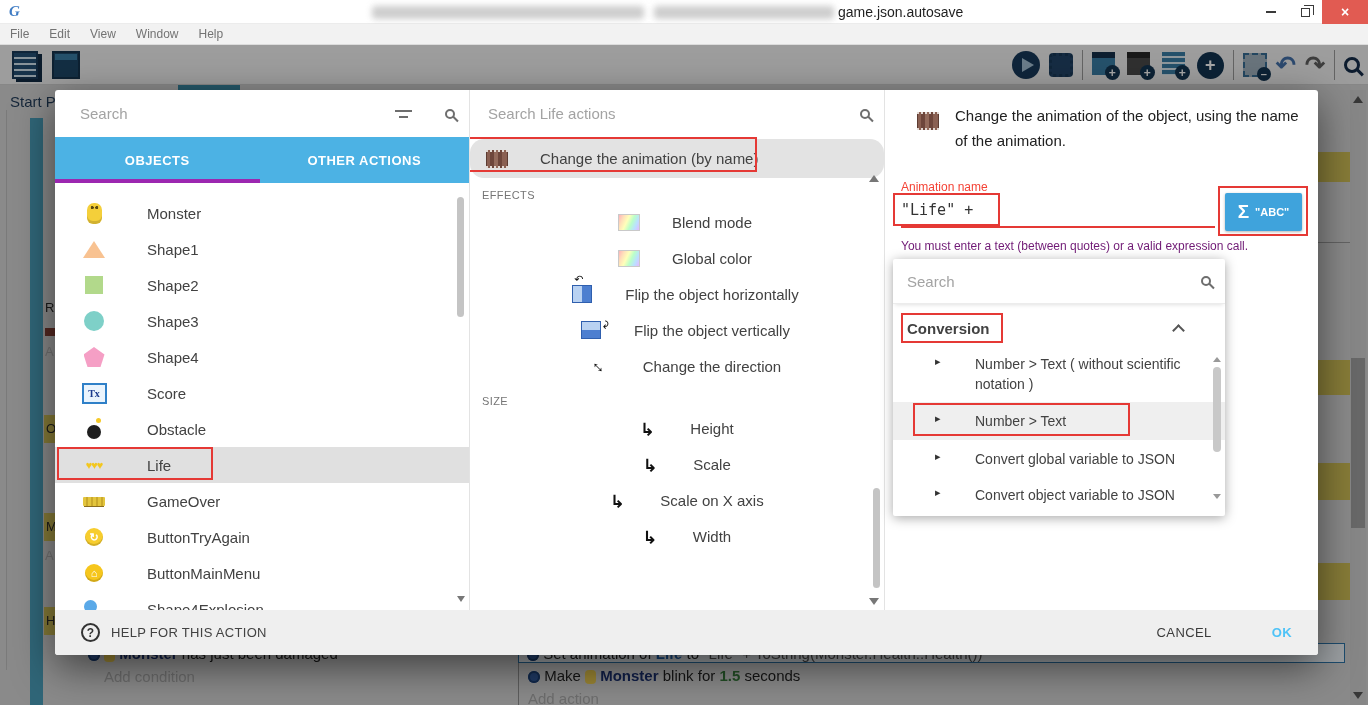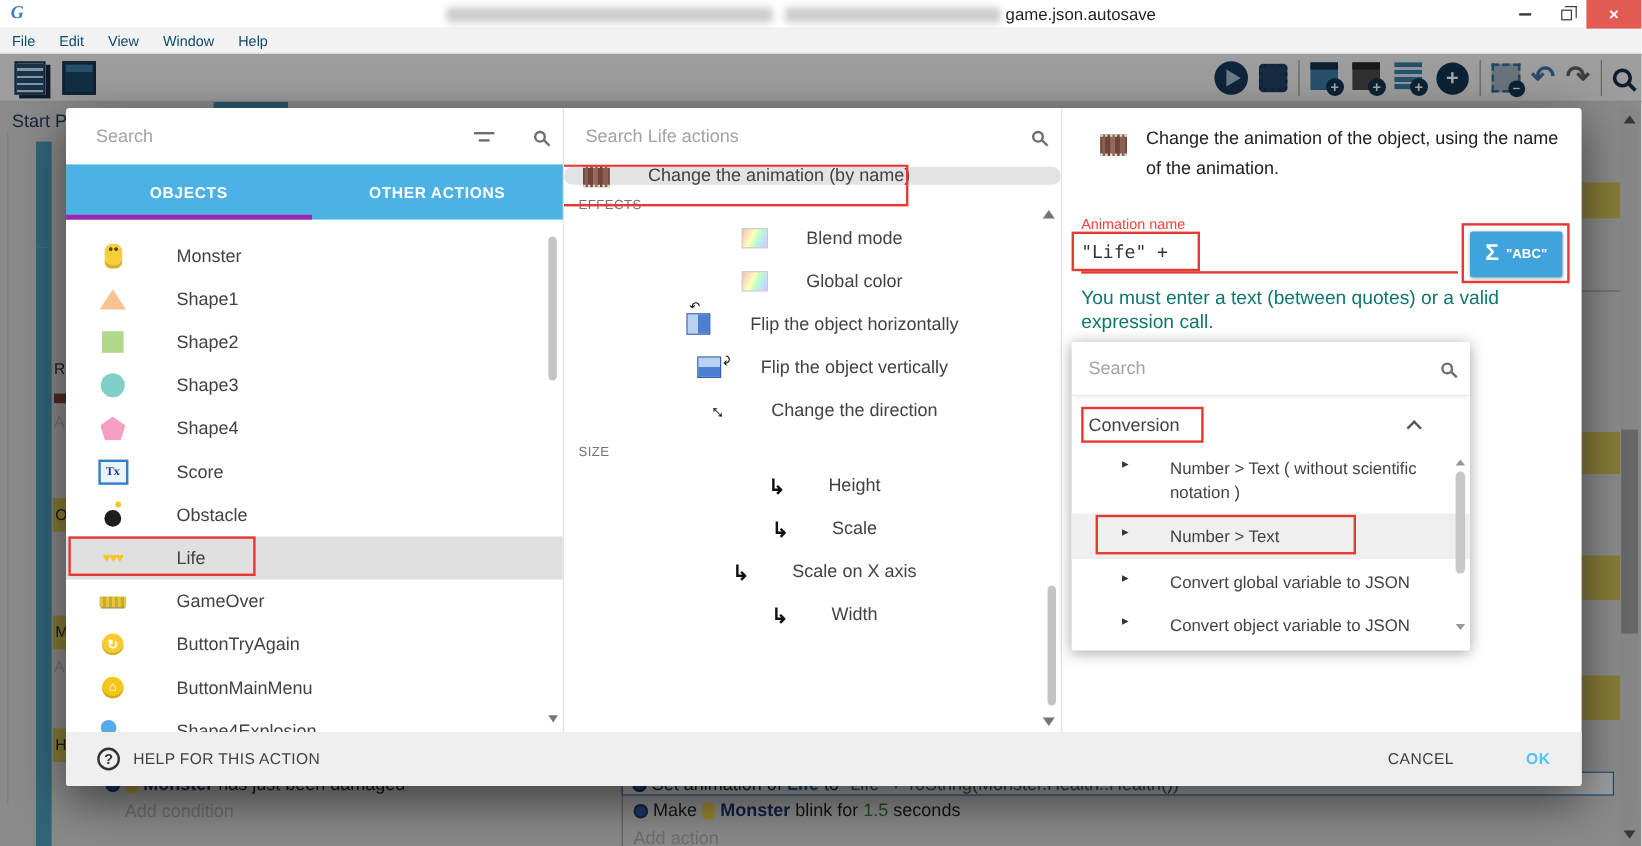--- a/index.html
+++ b/index.html
@@ -16,21 +16,21 @@
   .title-text { position:absolute; left:838px; top:4px; font-size:14px; color:#1f1f1f; }
   .win-controls { position:absolute; right:0; top:0; height:24px; display:flex; }
   .wbtn { width:34px; height:24px; display:flex; align-items:center; justify-content:center; }
   .min-glyph { width:10px; height:2px; background:#3a3a3a; }
   .restore-glyph { width:9px; height:9px; border:1px solid #3a3a3a; position:relative; background:#fff; }
   .restore-glyph::before { content:""; position:absolute; left:2px; top:-4px; width:9px; height:9px; border:1px solid #3a3a3a; border-left:none; border-bottom:none; }
   .wbtn.close { width:46px; background:#e15b52; color:#fff; font-size:14px; font-weight:bold; }
 
   
   .menubar { position:absolute; top:24px; left:0; width:100%; height:21px; background:#f2f2f2; border-bottom:1px solid #dcdcdc; display:flex; align-items:center; z-index:5; }
-  .menu-item { padding:0 10px; font-size:12px; color:#0c4a6e; }
+  .menu-item { padding:0 10px; font-size:12px; color:#737373; }
 
   
   .bg-area { position:absolute; top:45px; left:0; width:1368px; height:660px; background:#d4d4d4; filter:brightness(.65) saturate(.85); }
   .toolbar { position:absolute; top:0; left:0; width:100%; height:40px; background:#f1f1f1; border-bottom:1px solid #cfcfcf; }
   .tb-doc1 { position:absolute; left:12px; top:6px; width:26px; height:28px; background:repeating-linear-gradient(180deg,#1d4f7c 0 4px,#cfe2f0 4px 6px); border:2px solid #143a5e; box-shadow:4px 3px 0 #0e2c48; }
   .tb-doc2 { position:absolute; left:52px; top:6px; width:28px; height:28px; background:#17486e; border:2px solid #0f3452; }
   .tb-doc2::before { content:""; position:absolute; left:1px; top:1px; right:1px; height:6px; background:#2f7fae; }
   .tb-right { position:absolute; right:8px; top:4px; height:32px; display:flex; align-items:center; gap:9px; }
   .tb-sep { width:1px; height:30px; background:#9a9a9a; }
   .tb-play { width:28px; height:28px; border-radius:50%; background:#123a61; position:relative; }
@@ -62,21 +62,21 @@
   .tri-up { width:0; height:0; border-left:5px solid transparent; border-right:5px solid transparent; border-bottom:7px solid #555; }
   .tri-down { width:0; height:0; border-left:5px solid transparent; border-right:5px solid transparent; border-top:7px solid #555; }
   .bg-thumb { position:absolute; left:1px; width:14px; background:#a0a0a0; }
   .sel-stub { position:absolute; background:#eef4fa; border:1px solid #2277b5; }
 
   .bottom-rows { position:absolute; left:0; top:598px; width:1368px; height:62px; font-size:15px; color:#1f1f1f; }
   .col-divider { position:absolute; left:518px; top:0; width:1px; height:62px; background:#8f8f8f; }
   .gear-mini { display:inline-block; width:12px; height:12px; border-radius:50%; background:#2a5aa8; box-shadow:inset 0 0 0 2px #16407e; vertical-align:-2px; }
   .monster-mini { display:inline-block; width:11px; height:14px; background:#f4cf3a; border-radius:4px; vertical-align:-3px; }
   .bold-navy { font-weight:bold; color:#16307a; }
-  .green-num { color:#2e7d32; font-weight:normal; }
+  .green-num { color:#2e7d32; font-weight:bold; }
   .gray-add { color:#a7a7a7; }
   .sel-action-row { position:absolute; left:518px; top:0; width:827px; height:20px; background:#eef4fa; border:1px solid #2277b5; overflow:hidden; white-space:nowrap; padding:1px 8px; }
   .obj-blue { color:#1565c0; font-weight:bold; }
 
   
   .dialog { position:absolute; left:55px; top:90px; width:1263px; height:565px; background:#fff; border-radius:3px; box-shadow:0 12px 40px rgba(0,0,0,.55); z-index:10; display:flex; flex-direction:column; }
   .dialog-main { display:flex; height:520px; }
   .col-left { width:415px; border-right:1px solid #e3e3e3; display:flex; flex-direction:column; }
   .col-mid { width:415px; border-right:1px solid #e3e3e3; display:flex; flex-direction:column; position:relative; }
   .col-right { width:433px; position:relative; padding:0 16px; }
@@ -123,48 +123,48 @@
   [data-icon="film"]::before { content:""; width:22px; height:14px; background:linear-gradient(90deg,#8a6052 0 4px,#6e463b 4px 8px,#936a5b 8px 12px,#6e463b 12px 16px,#8a6052 16px 22px); border-top:2px dotted #e3dad4; border-bottom:2px dotted #e3dad4; box-shadow:inset 1px 0 0 #5d3c32, inset -1px 0 0 #5d3c32; }
   [data-icon="gradient"]::before { content:""; width:20px; height:15px; border:1px solid #c9c9c9; background:linear-gradient(115deg,#ffb3ba 0%,#ffdfba 20%,#ffffba 40%,#baffc9 60%,#bae1ff 80%,#e3baff 100%); }
   [data-icon="flip-h"]::before { content:""; width:18px; height:16px; background:linear-gradient(90deg,#b9d2f2 50%,#4d7fd0 50%); border:1px solid #2f5fae; }
   [data-icon="flip-h"]::after { content:"↶"; position:absolute; top:-8px; left:5px; font-size:11px; color:#0a0a0a; }
   [data-icon="flip-v"]::before { content:""; width:18px; height:16px; background:linear-gradient(180deg,#b9d2f2 50%,#4d7fd0 50%); border:1px solid #2f5fae; }
   [data-icon="flip-v"]::after { content:"↷"; position:absolute; right:-5px; top:1px; font-size:11px; color:#0a0a0a; transform:rotate(90deg); }
   [data-icon="diagonal-arrow"]::before { content:"↔"; font-size:17px; font-weight:bold; color:#111; display:block; transform:rotate(45deg); }
   [data-icon="corner-arrow"]::before { content:"↱"; font-size:17px; font-weight:bold; color:#111; display:block; transform:scaleY(-1); }
 
   
-  .action-selected { height:15px; background:#e3e3e3; display:flex; align-items:center; position:relative; margin-top:2px;border-radius:14px; }
+  .action-selected { height:39px; background:#e3e3e3; display:flex; align-items:center; position:relative; margin-top:2px;border-radius:14px; }
   .action-icon { width:26px; height:26px; margin-left:14px; display:flex; align-items:center; justify-content:center; position:relative; flex:none; }
   .action-label { margin-left:30px; font-size:15px; color:#424242; }
   .section-header { font-size:11px; color:#757575; letter-spacing:.4px; margin:11px 0 3px 12px; }
   .action-row { height:36px; display:flex; align-items:center; position:relative;justify-content:center; }
   .mid-list { flex:1; overflow:hidden; }
   .scroll-thumb { position:absolute; background:#c4c4c4; border-radius:4px; width:7px; }
   .scroll-arrow { position:absolute; }
 
   
   .desc-row { display:flex; margin-top:14px; }
   .desc-icon { margin-top:4px; }
   .desc-text { margin-left:14px; font-size:15px; color:#212121; line-height:1.65; width:356px; }
   .field-label { margin-top:26px; font-size:12px; color:#f44336; }
   .field-row { display:flex; align-items:flex-start; margin-top:2px; }
   .field-wrap { position:relative; width:335px; }
   .field-wrap input { width:100%; border:none; border-bottom:2px solid #e53935; outline:none; font:15px "DejaVu Sans Mono", monospace; color:#333; padding:5px 0 7px; background:transparent; }
   .expr-wrap { position:relative; margin-left:10px; margin-top:-3px; }
   .expr-btn { width:77px; height:38px; background:#3fa3dc; border:none; border-radius:2px; color:#fff; display:flex; align-items:center; justify-content:center; gap:6px; cursor:pointer; box-shadow:0 1px 3px rgba(0,0,0,.3); }
   .expr-sigma { font-size:19px; font-weight:bold; }
   .expr-abc { font-size:11px; font-weight:bold; }
-  .error-text { margin-top:8px; font-size:16px; color:#0f766e; line-height:1.3; max-width:368px; }
+  .error-text { margin-top:8px; font-size:12px; color:#701a75; line-height:1.3; max-width:368px; }
 
   .dropdown-card { position:relative; left:-8px; width:332px; margin-top:5px; background:#fff; box-shadow:0 2px 12px rgba(0,0,0,.35); border-radius:2px; }
   .dd-search { height:45px; display:flex; align-items:center; padding:0 14px; border-bottom:1px solid #ececec; box-shadow:0 3px 4px -2px rgba(0,0,0,.12); position:relative; }
   .dd-search input { flex:1; border:none; outline:none; font-size:15px; color:#424242; background:transparent; font-family:"Liberation Sans",sans-serif; }
   .dd-search input::placeholder { color:#a3a3a3; }
-  .dd-group { height:37px; display:flex; align-items:center; padding:0 14px; position:relative; margin-top:6px; }
+  .dd-group { height:37px; display:flex; align-items:center; padding:0 14px; position:relative; margin-top:6px;font-weight:bold; }
   .dd-group-label { font-size:15px; color:#424242; }
   .chev-up { width:9px; height:9px; border-left:2px solid #555; border-top:2px solid #555; transform:rotate(45deg); position:absolute; right:42px; top:16px; }
   .dd-item { position:relative; padding:7px 30px 7px 82px; font-size:14px; color:#424242; line-height:1.45; }
   .dd-item.selected { background:#efefef; }
   .dd-bullet { position:absolute; left:42px; top:7px; font-size:11px; color:#333; }
   .dd-item .item-text { display:block; max-width:225px; }
   .dd-scroll { position:absolute; right:4px; top:98px; width:9px; height:150px; }
 
   
   .dialog-footer { height:45px; background:#efefef; border-radius:0 0 3px 3px; display:flex; align-items:center; padding:0 26px; }

